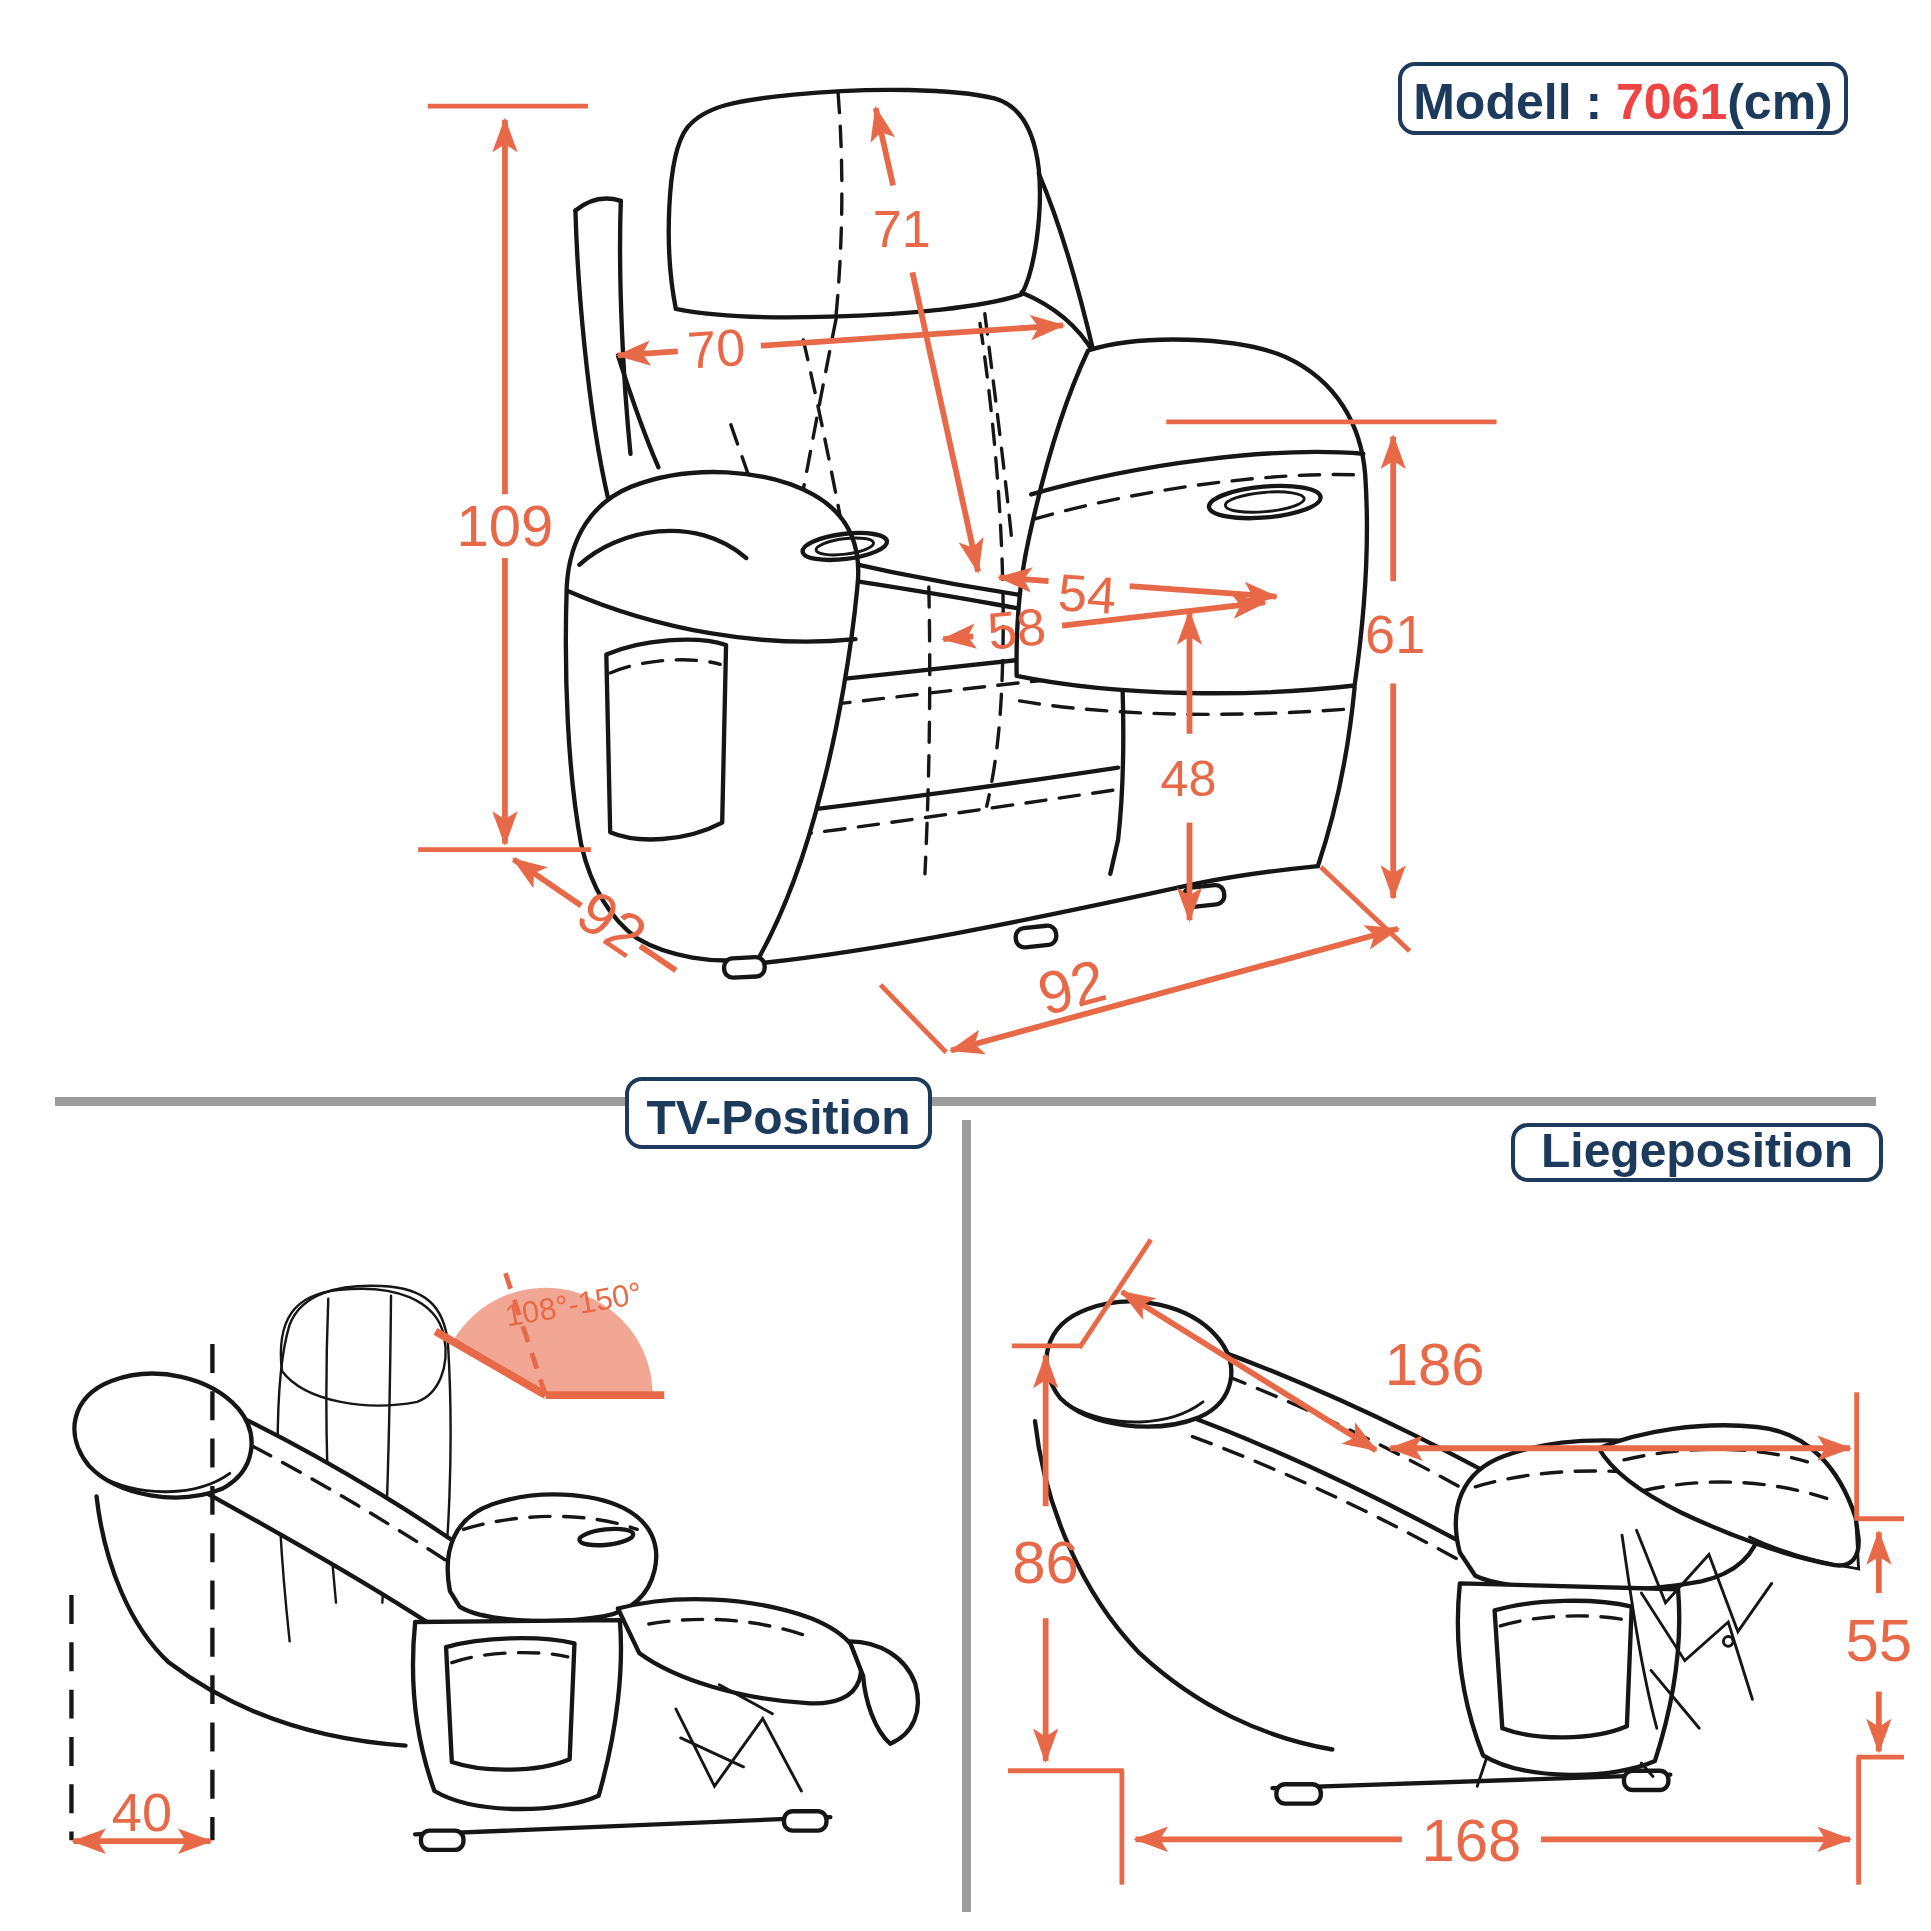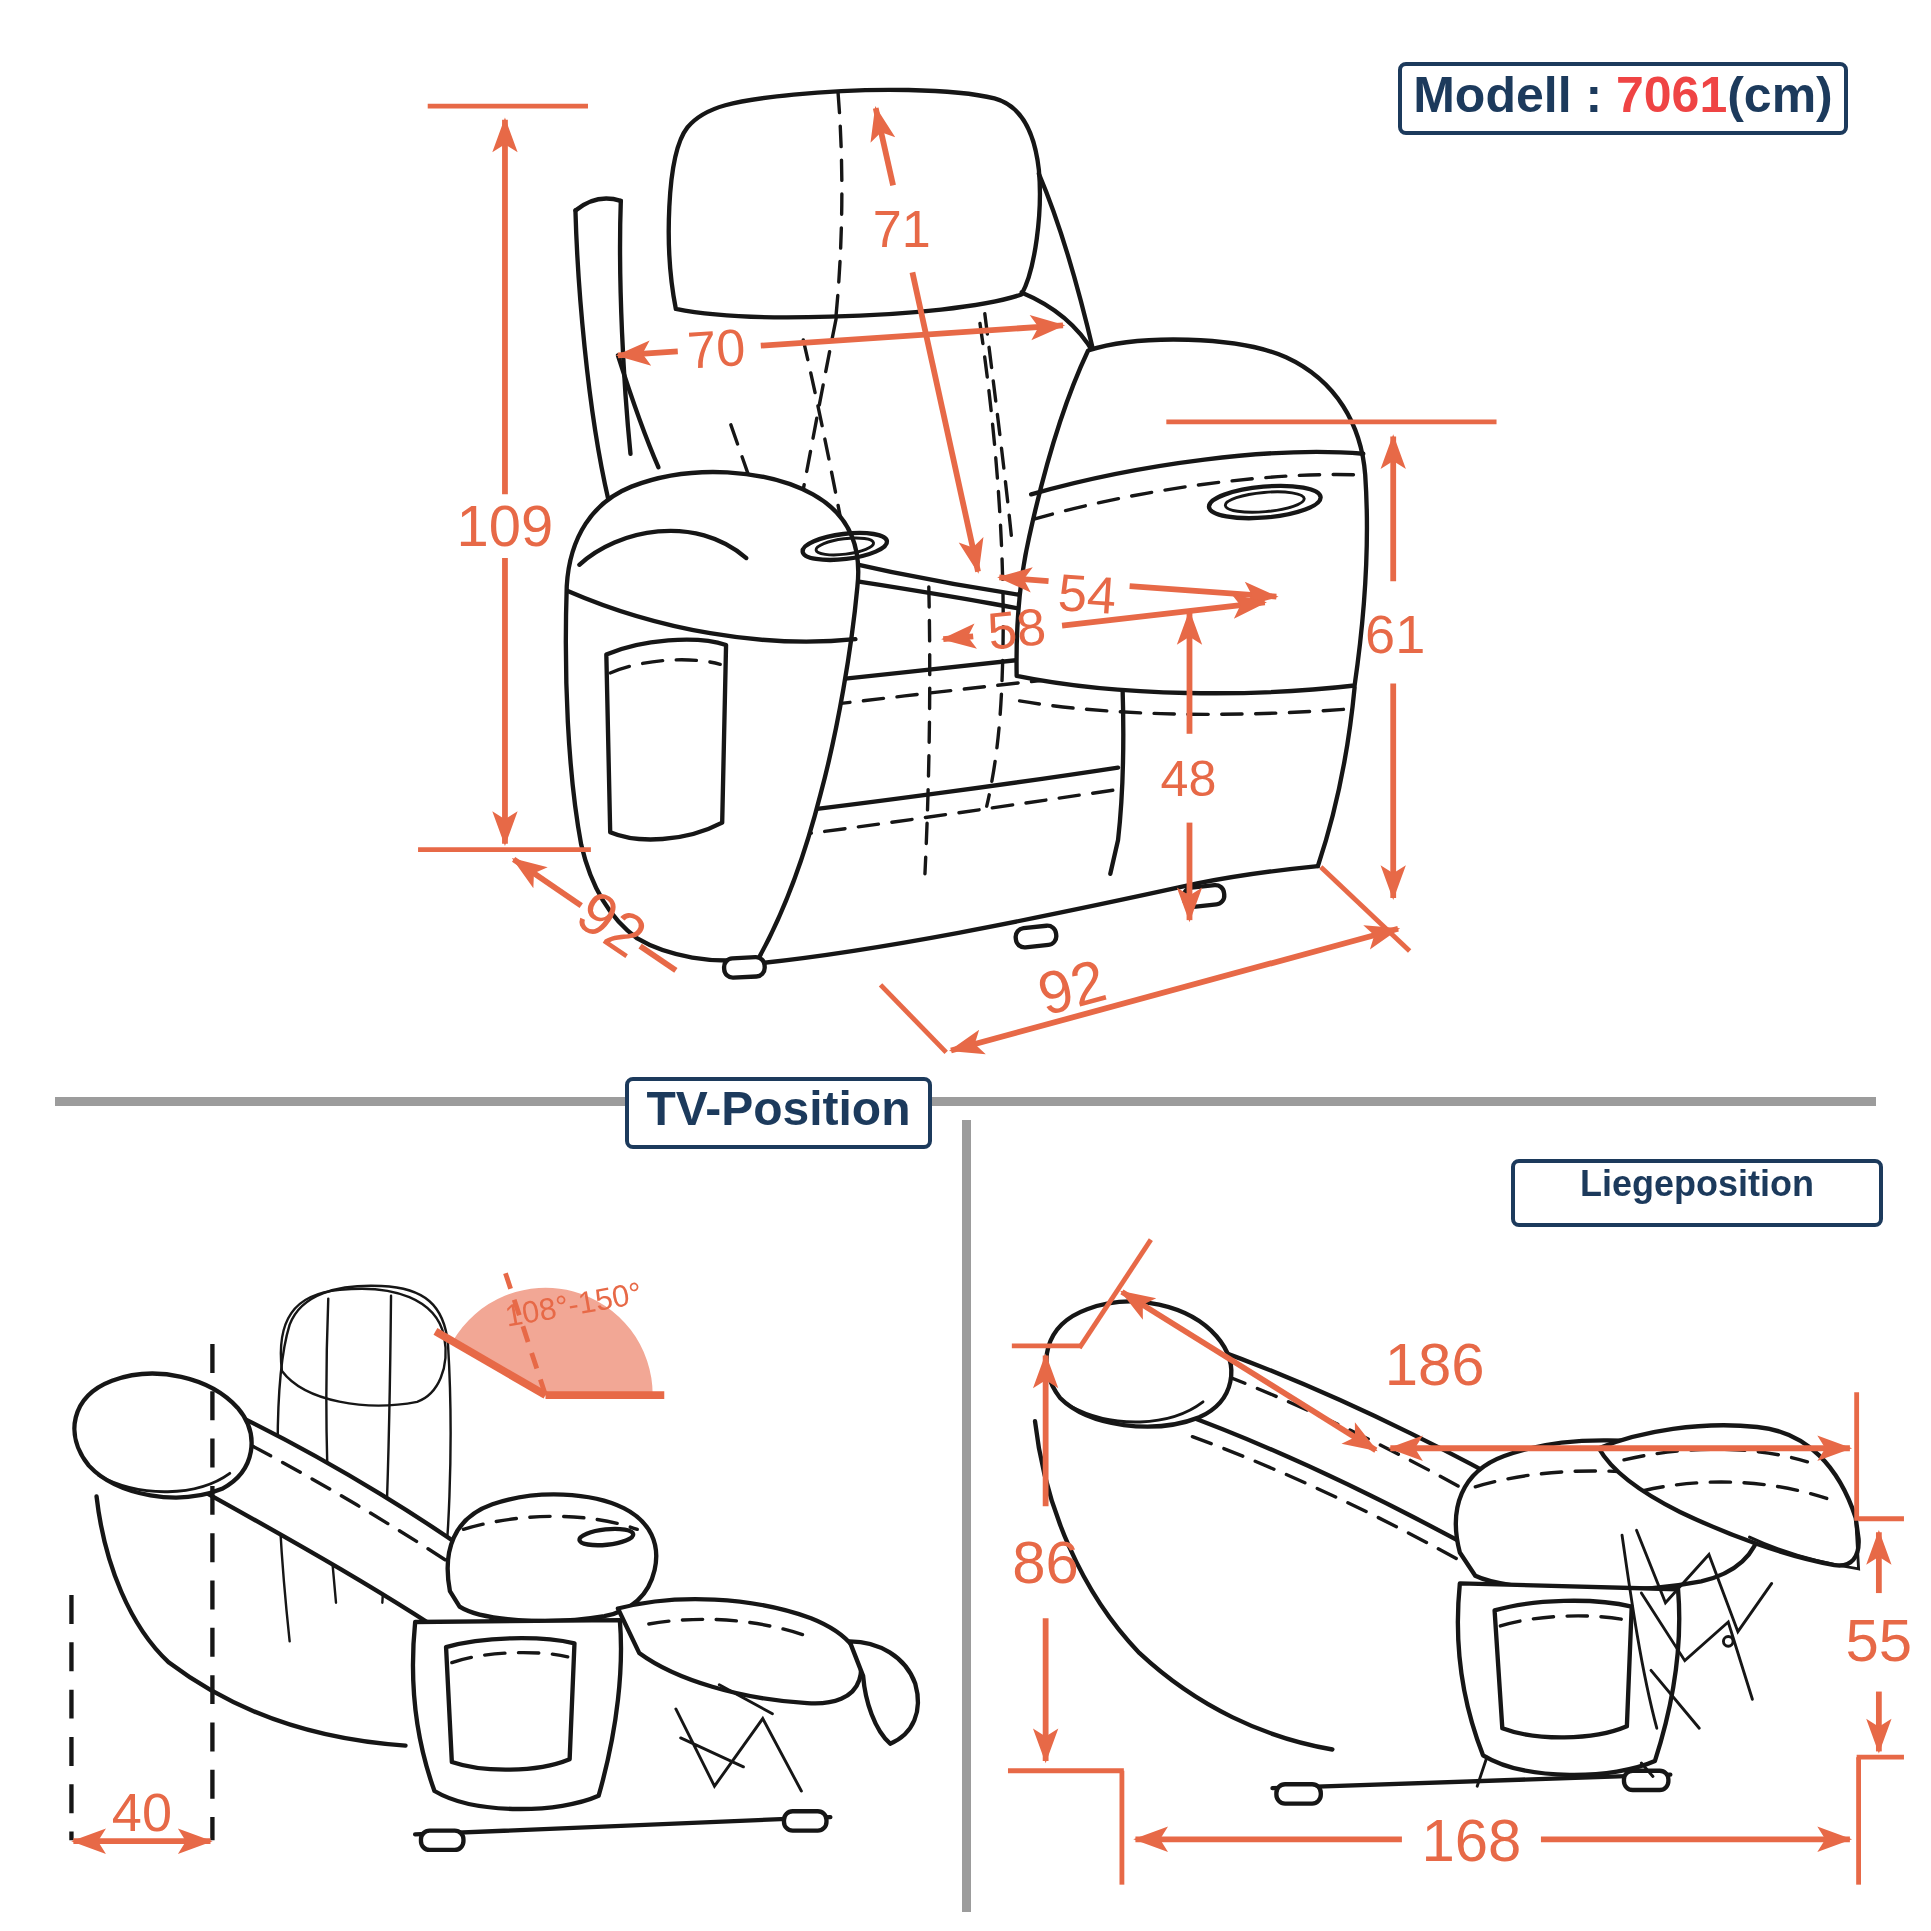--- a/index.html
+++ b/index.html
@@ -15,26 +15,26 @@
   .seam{fill:none;stroke:#161616;stroke-width:3.5;stroke-linecap:round;stroke-dasharray:21 14;}
   .wall{fill:none;stroke:#161616;stroke-width:4.5;stroke-linecap:butt;stroke-dasharray:30 19;}
 
   
   .dim{fill:none;stroke:#E76947;stroke-width:6;stroke-linecap:butt;}
   .ext{fill:none;stroke:#E76947;stroke-width:5;stroke-linecap:butt;}
   .dimdash{fill:none;stroke:#E76947;stroke-width:5;stroke-dasharray:17 12;stroke-linecap:butt;}
   .dtx{fill:#E76947;text-anchor:middle;font-family:"Liberation Sans",sans-serif;}
 
   
-  .tbox{position:absolute;box-sizing:border-box;border:4.8px solid #1C3A5C;border-radius:8px;
-        background:#fff;display:flex;align-items:flex-start;justify-content:center;
+  .tbox{position:absolute;box-sizing:border-box;border:4.8px solid #1C3A5C;border-radius:17px;
+        background:#fff;display:flex;align-items:flex-end;justify-content:center;
         font-weight:bold;color:#1C3A5C;white-space:pre;}
   .modell{left:1398px;top:62px;width:450px;height:73px;font-size:50px;}
   .tvbox{left:625px;top:1077px;width:307px;height:72px;font-size:48px;}
-  .liegebox{left:1511px;top:1123px;width:372px;height:68px;font-size:36px;margin-top:36px;}
+  .liegebox{left:1511px;top:1123px;width:372px;height:59px;font-size:48px;}
   .accent-num{color:#ef4444;}
 
   .divider-h{position:absolute;left:55px;top:1097px;width:1821px;height:8.7px;background:#9C9C9C;}
   .divider-v{position:absolute;left:962px;top:1120px;width:8.7px;height:792px;background:#9C9C9C;}
 </style>
 </head>
 <body>
 
 <div class="page">
 

